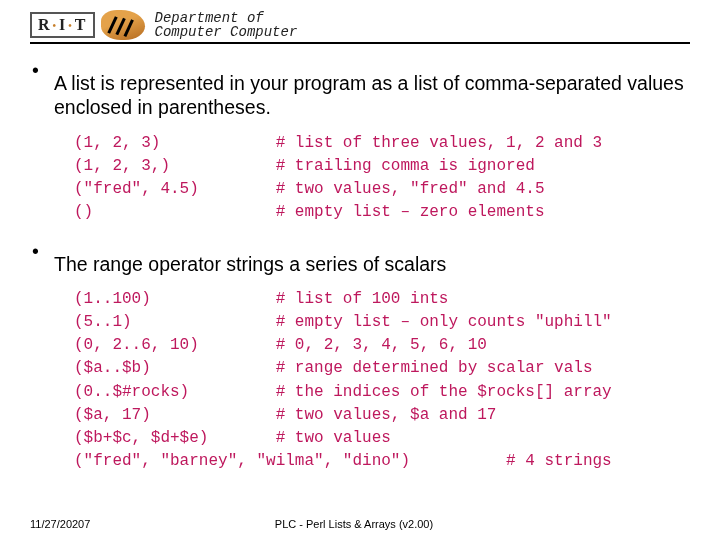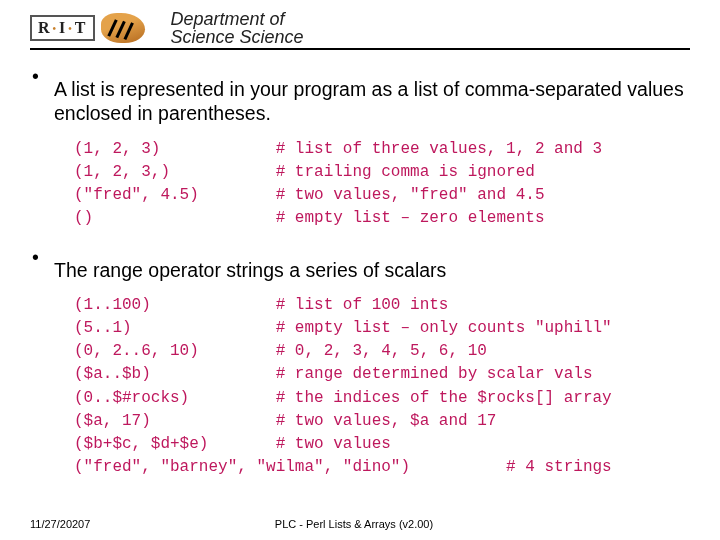--- a/index.html
+++ b/index.html
@@ -45,26 +45,26 @@
     position: relative;
     overflow: hidden;
   }
   .tiger::before, .tiger::after {
     content: '';
     position: absolute;
     background: #000;
   }
   .tiger::before { top:6px; left:10px; width:3px; height:18px; transform:rotate(25deg); box-shadow: 8px -2px 0 #000, 16px -4px 0 #000; }
   .dept-text {
-    font-family: Liberation Sans, sans-serif;
+    font-family: Liberation Mono, monospace;
     font-style: italic;
-    font-size: 18px;
+    font-size: 14px;
     line-height: 1;
     color: #222;
-    margin-left: 20px;
+    margin-left: 4px;
   }
   .title {
     margin-left: auto;
     font-weight: bold;
     font-size: 20px;
     color: #000;
   }
   .content { font-size: 19.5px; color: #000; }
   .bullet {
     display: flex;
@@ -101,21 +101,21 @@
     <div class="rit-box">
       <span>R</span>
         <span class="rit-dot">•</span>
         <span>I</span>
         <span class="rit-dot">•</span>
         <span>T</span>
     </div>
     <div class="tiger"></div>
     <div class="dept-text">
       <div>Department of</div>
-      <div>Science Science</div>
+      <div>Computer Computer</div>
     </div>
   </div>
 </div>
 
 <div class="content">
   <div class="bullet">
     <div class="dot">•</div>
     <div class="txt">A list is represented in your program as a list of comma-separated values enclosed in parentheses.</div>
   </div>
   <pre class="code">(1, 2, 3)            # list of three values, 1, 2 and 3

